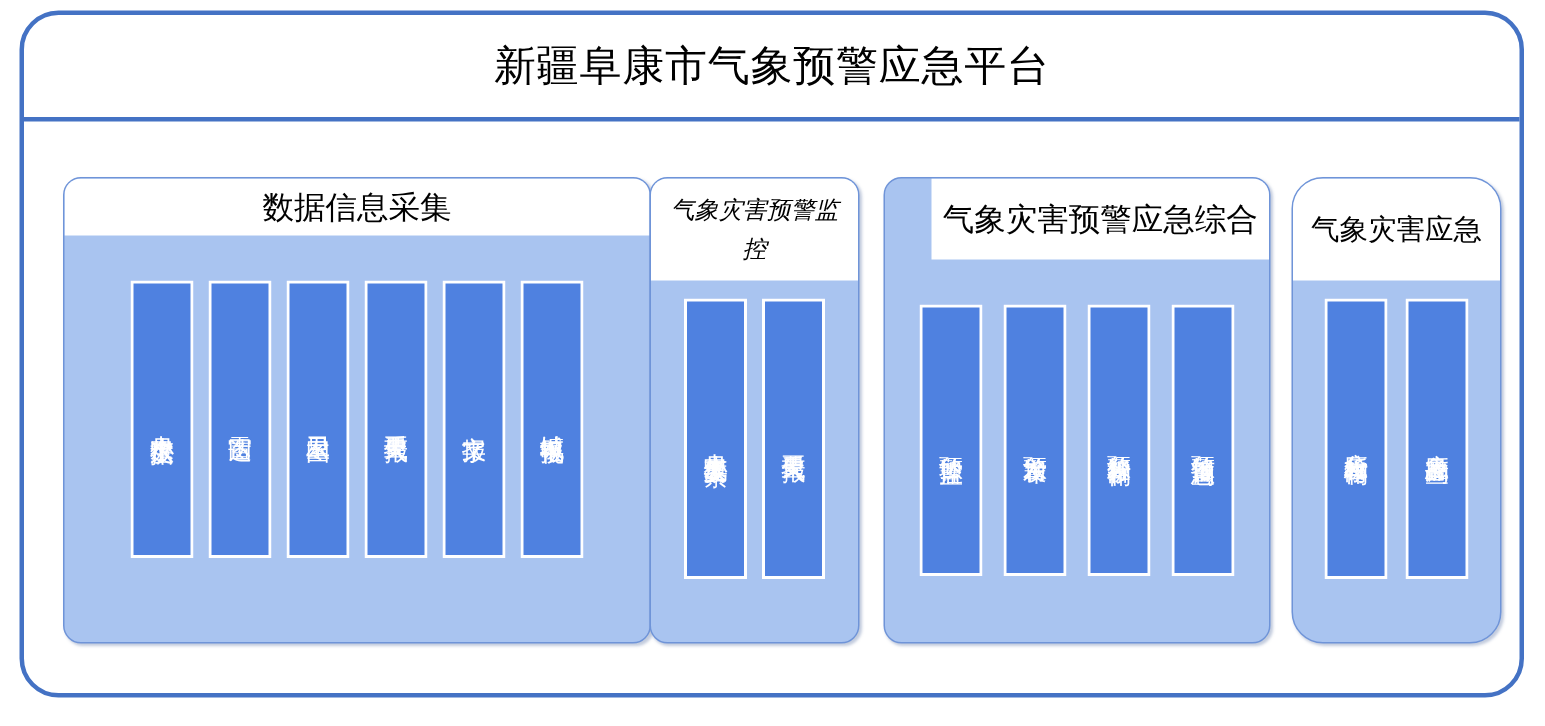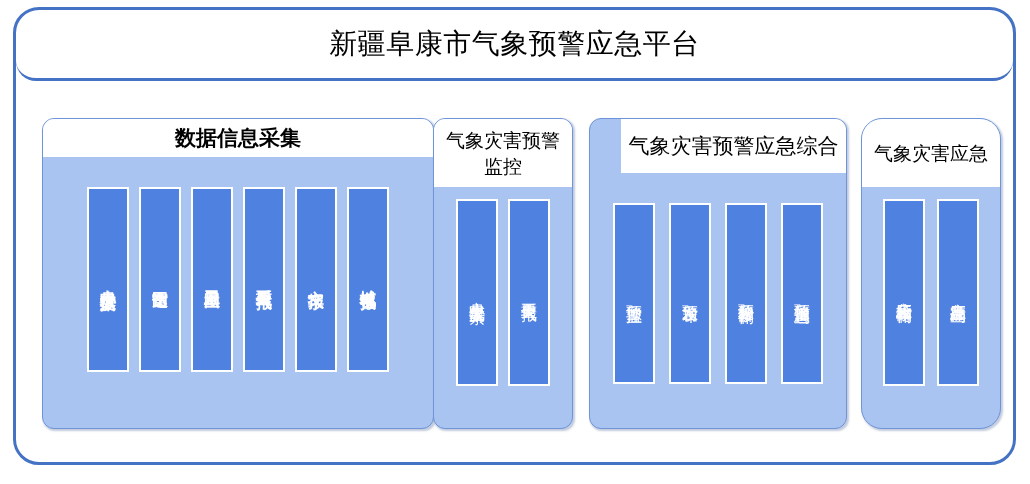--- a/index.html
+++ b/index.html
@@ -33,21 +33,20 @@
     position: absolute;
     left: 0;
     top: 0;
     right: 0;
     height: 71px;
     box-sizing: border-box;
     border-bottom: 3px solid #4472c4;
     display: flex;
     align-items: center;
     justify-content: center;
-    border-radius: 20px;
   }
   #app-title {
     font-size: 28px;
     line-height: 1;
     color: #000000;
     letter-spacing: 0.5px;
     white-space: nowrap;
   }
 
   
@@ -104,28 +103,28 @@
     text-orientation: upright;
     display: flex;
     align-items: center;
     justify-content: center;
     text-align: center;
     padding: 4px 0;
     white-space: normal;
   }
 
   
-  #panel-data-collect { left: 26px; width: 392px; font-weight: bold; }
+  #panel-data-collect { left: 26px; width: 392px; }
   #panel-data-collect .panel-header { height: 38px; font-size: 21px; }
   #panel-data-collect .panel-body { top: 38px; height: 273px; padding-top: 30px; gap: 10px; }
   #panel-data-collect .card { width: 42px; height: 185px; }
 
   
   #panel-warn-monitor { left: 417px; width: 140px; }
-  #panel-warn-monitor .panel-header { height: 68px; font-size: 19px; }
+  #panel-warn-monitor .panel-header { height: 68px; font-size: 16px; font-style: italic; }
   #panel-warn-monitor .panel-body { top: 68px; height: 243px; padding-top: 12px; gap: 10px; }
   #panel-warn-monitor .card { width: 42px; height: 187px; }
 
   
   #panel-warn-integrated { left: 573px; width: 258px; padding-left: 31px; }
   #panel-warn-integrated .panel-header { height: 54px; font-size: 21px; }
   #panel-warn-integrated .panel-body { top: 54px; height: 257px; padding-top: 30px; gap: 14px; }
   #panel-warn-integrated .card { width: 42px; height: 181px; }
 
   

